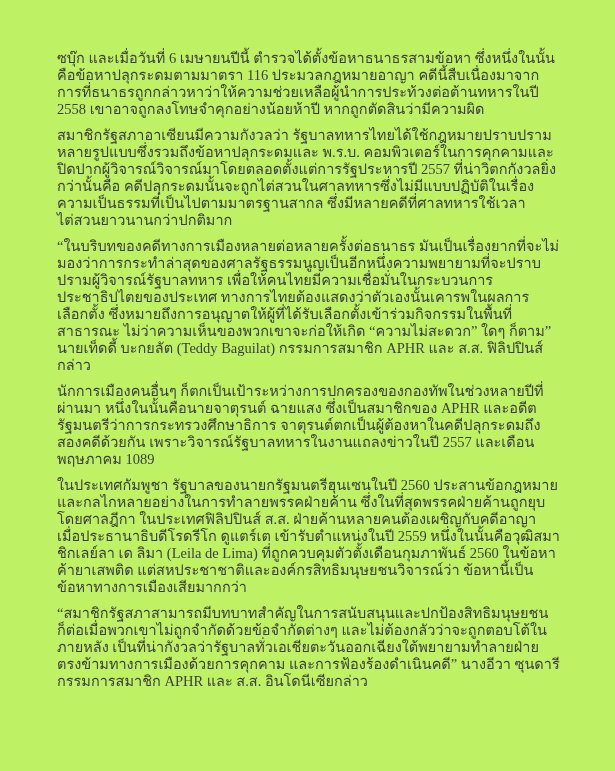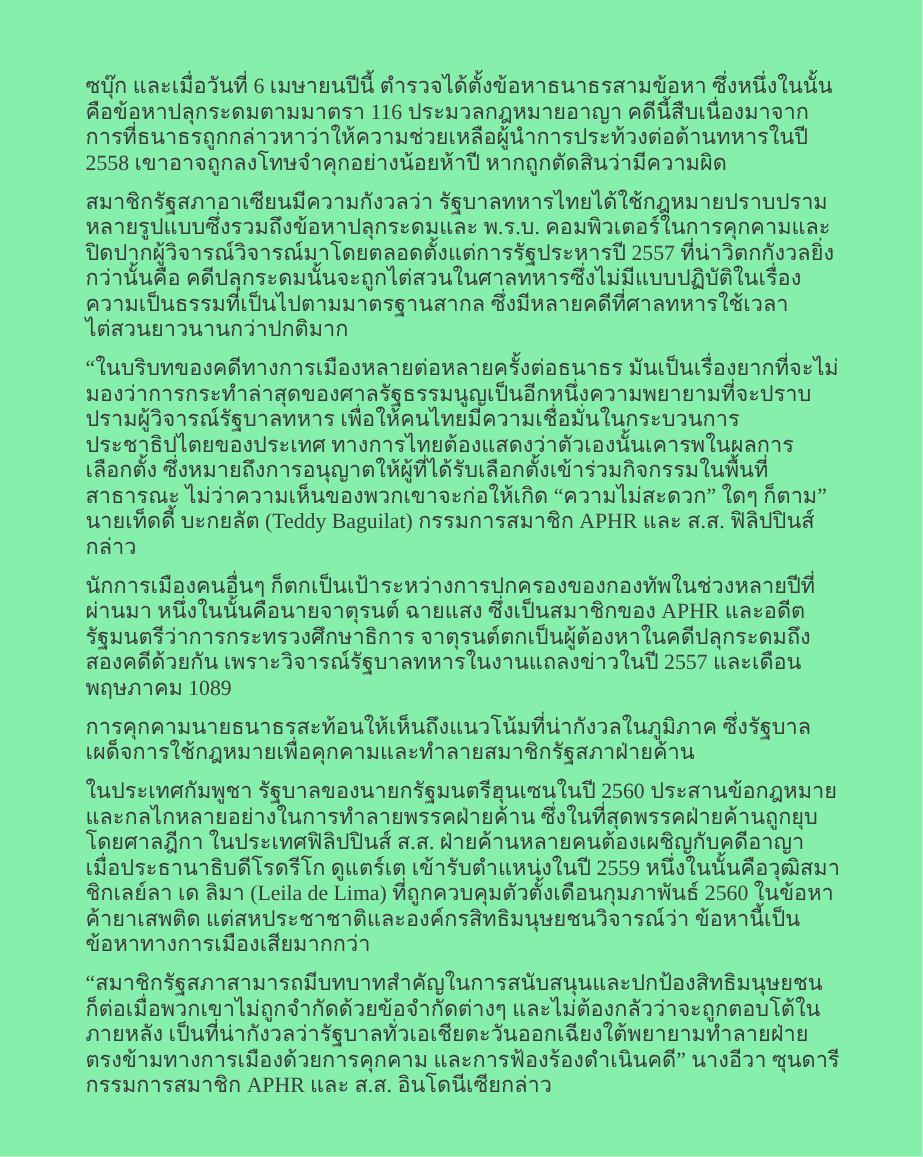--- a/index.html
+++ b/index.html
@@ -10,21 +10,21 @@
   body {
     width: 615px;
     height: 771px;
     overflow: hidden;
   }
   .page {
     box-sizing: border-box;
     width: 615px;
     height: 771px;
     padding: 50px 55px 0 57px;
-    background: #86efac;
+    background: #bef264;
   }
   .article-body {
     font-family: "Liberation Serif", "DejaVu Serif", serif;
     font-size: 14.5px;
     line-height: 17px;
     color: #3d3d3d;
     text-align: left;
     word-break: normal;
     overflow-wrap: break-word;
   }
@@ -34,17 +34,16 @@
 </style>
 </head>
 <body>
 
 <div class="page">
   <div class="article-body">
     <p>ซบุ๊ก และเมื่อวันที่ 6 เมษายนปีนี้ ตำรวจได้ตั้งข้อหาธนาธรสามข้อหา ซึ่งหนึ่งในนั้นคือข้อหาปลุกระดมตามมาตรา 116 ประมวลกฎหมายอาญา คดีนี้สืบเนื่องมาจากการที่ธนาธรถูกกล่าวหาว่าให้ความช่วยเหลือผู้นำการประท้วงต่อต้านทหารในปี 2558 เขาอาจถูกลงโทษจำคุกอย่างน้อยห้าปี หากถูกตัดสินว่ามีความผิด</p>
     <p>สมาชิกรัฐสภาอาเซียนมีความกังวลว่า รัฐบาลทหารไทยได้ใช้กฎหมายปราบปรามหลายรูปแบบซึ่งรวมถึงข้อหาปลุกระดมและ พ.ร.บ. คอมพิวเตอร์ในการคุกคามและปิดปากผู้วิจารณ์วิจารณ์มาโดยตลอดตั้งแต่การรัฐประหารปี 2557 ที่น่าวิตกกังวลยิ่งกว่านั้นคือ คดีปลุกระดมนั้นจะถูกไต่สวนในศาลทหารซึ่งไม่มีแบบปฏิบัติในเรื่องความเป็นธรรมที่เป็นไปตามมาตรฐานสากล ซึ่งมีหลายคดีที่ศาลทหารใช้เวลาไต่สวนยาวนานกว่าปกติมาก</p>
     <p>“ในบริบทของคดีทางการเมืองหลายต่อหลายครั้งต่อธนาธร มันเป็นเรื่องยากที่จะไม่มองว่าการกระทำล่าสุดของศาลรัฐธรรมนูญเป็นอีกหนึ่งความพยายามที่จะปราบปรามผู้วิจารณ์รัฐบาลทหาร เพื่อให้คนไทยมีความเชื่อมั่นในกระบวนการประชาธิปไตยของประเทศ ทางการไทยต้องแสดงว่าตัวเองนั้นเคารพในผลการเลือกตั้ง ซึ่งหมายถึงการอนุญาตให้ผู้ที่ได้รับเลือกตั้งเข้าร่วมกิจกรรมในพื้นที่สาธารณะ ไม่ว่าความเห็นของพวกเขาจะก่อให้เกิด “ความไม่สะดวก” ใดๆ ก็ตาม” นายเท็ดดี้ บะกยลัต (Teddy Baguilat) กรรมการสมาชิก APHR และ ส.ส. ฟิลิปปินส์กล่าว</p>
     <p>นักการเมืองคนอื่นๆ ก็ตกเป็นเป้าระหว่างการปกครองของกองทัพในช่วงหลายปีที่ผ่านมา หนึ่งในนั้นคือนายจาตุรนต์ ฉายแสง ซึ่งเป็นสมาชิกของ APHR และอดีตรัฐมนตรีว่าการกระทรวงศึกษาธิการ จาตุรนต์ตกเป็นผู้ต้องหาในคดีปลุกระดมถึงสองคดีด้วยกัน เพราะวิจารณ์รัฐบาลทหารในงานแถลงข่าวในปี 2557 และเดือนพฤษภาคม 1089</p>
-    <p>การคุกคามนายธนาธรสะท้อนให้เห็นถึงแนวโน้มที่น่ากังวลในภูมิภาค ซึ่งรัฐบาลเผด็จการใช้กฎหมายเพื่อคุกคามและทำลายสมาชิกรัฐสภาฝ่ายค้าน</p>
     <p>ในประเทศกัมพูชา รัฐบาลของนายกรัฐมนตรีฮุนเซนในปี 2560 ประสานข้อกฎหมายและกลไกหลายอย่างในการทำลายพรรคฝ่ายค้าน ซึ่งในที่สุดพรรคฝ่ายค้านถูกยุบโดยศาลฎีกา ในประเทศฟิลิปปินส์ ส.ส. ฝ่ายค้านหลายคนต้องเผชิญกับคดีอาญา เมื่อประธานาธิบดีโรดรีโก ดูแตร์เต เข้ารับตำแหน่งในปี 2559 หนึ่งในนั้นคือวุฒิสมาชิกเลย์ลา เด ลิมา (Leila de Lima) ที่ถูกควบคุมตัวตั้งเดือนกุมภาพันธ์ 2560 ในข้อหาค้ายาเสพติด แต่สหประชาชาติและองค์กรสิทธิมนุษยชนวิจารณ์ว่า ข้อหานี้เป็นข้อหาทางการเมืองเสียมากกว่า</p>
     <p>“สมาชิกรัฐสภาสามารถมีบทบาทสำคัญในการสนับสนุนและปกป้องสิทธิมนุษยชน ก็ต่อเมื่อพวกเขาไม่ถูกจำกัดด้วยข้อจำกัดต่างๆ และไม่ต้องกลัวว่าจะถูกตอบโต้ในภายหลัง เป็นที่น่ากังวลว่ารัฐบาลทั่วเอเชียตะวันออกเฉียงใต้พยายามทำลายฝ่ายตรงข้ามทางการเมืองด้วยการคุกคาม และการฟ้องร้องดำเนินคดี” นางอีวา ซุนดารี กรรมการสมาชิก APHR และ ส.ส. อินโดนีเซียกล่าว</p>
   </div>
 </div>
 
 </body></html>

